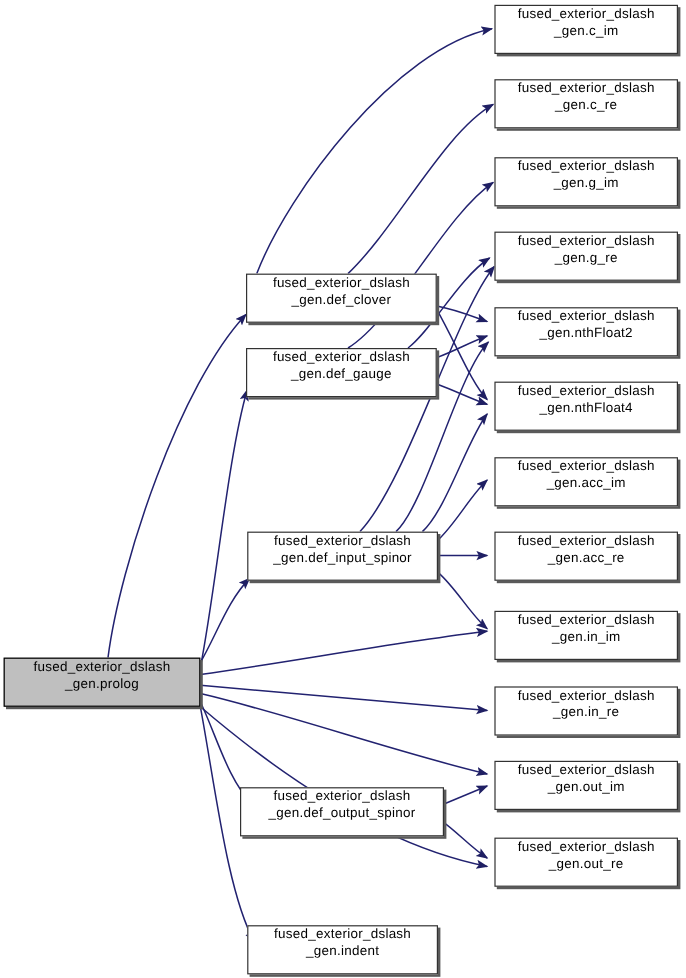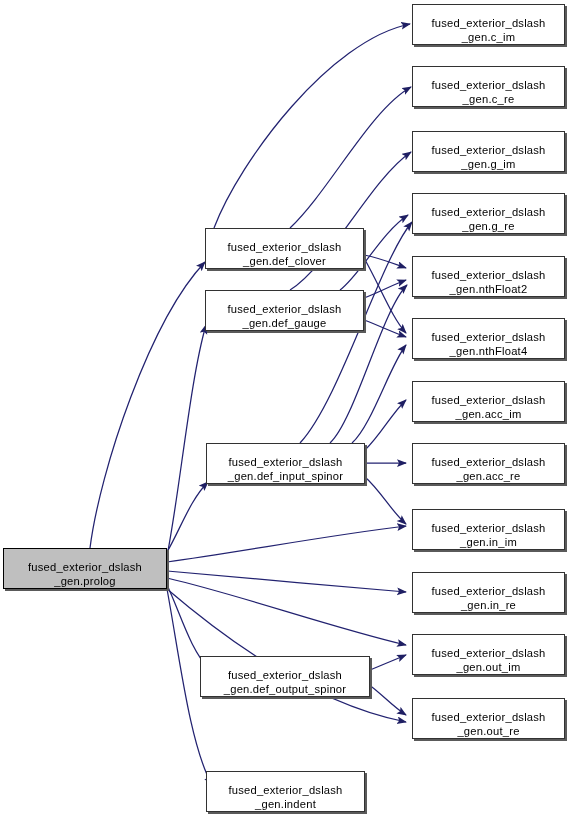--- a/index.html
+++ b/index.html
@@ -22,21 +22,21 @@
     width: 572px;
     height: 815px;
   }
   .node {
     position: absolute;
     box-sizing: border-box;
     border: 1px solid #323232;
     background: #ffffff;
     box-shadow: 2px 2px 0 0 #5a5a5a;
     display: flex;
-    align-items: flex-end;
+    align-items: flex-start;
     justify-content: center;
     text-align: center;
     font-size: 11.2px;
     line-height: 14px;
     color: #000000;
     letter-spacing: 0.02em;
     overflow: hidden;
   }
   .node.root {
     background: #bfbfbf;

